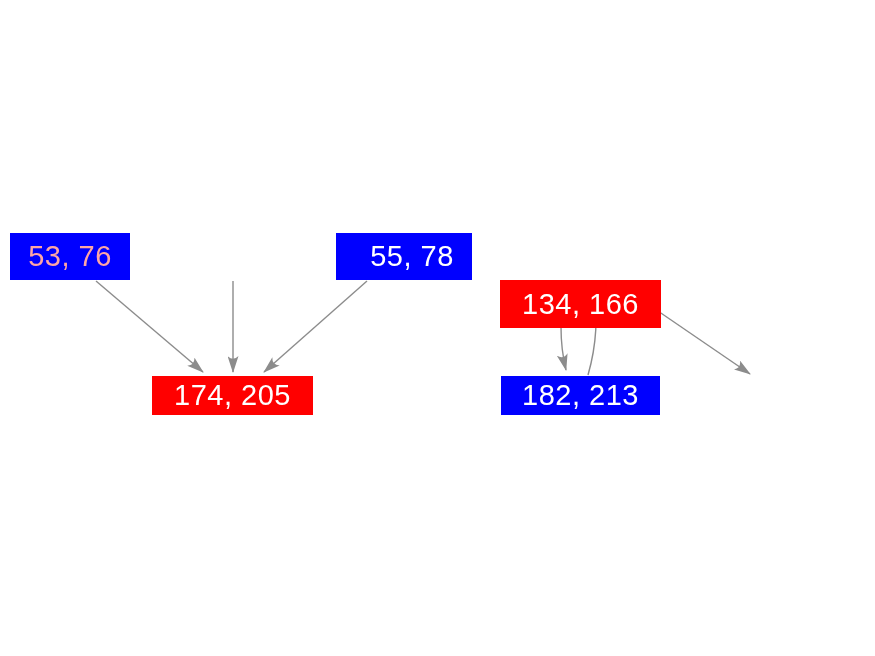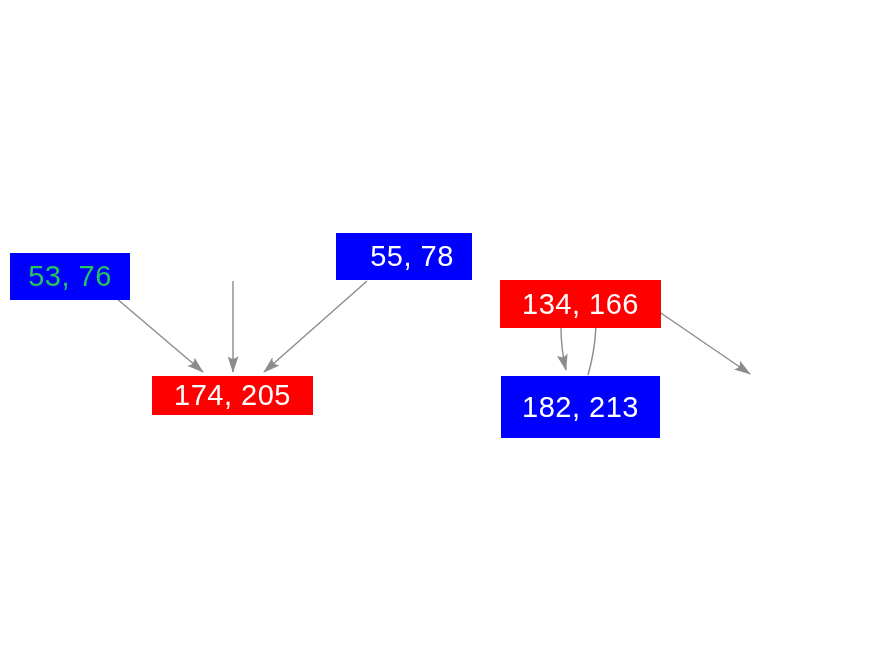--- a/index.html
+++ b/index.html
@@ -47,19 +47,19 @@
       </marker>
     </defs>
   <path d="M 96,281 L 203,372" fill="none" stroke="#8c8c8c" stroke-width="1.4" marker-end="url(#arrowhead)"></path>
       <path d="M 233,281 L 233,372" fill="none" stroke="#8c8c8c" stroke-width="1.4" marker-end="url(#arrowhead)"></path>
       <path d="M 367,281 L 264,372" fill="none" stroke="#8c8c8c" stroke-width="1.4" marker-end="url(#arrowhead)"></path>
       <path d="M 566,281 Q 556,329 566,370" fill="none" stroke="#8c8c8c" stroke-width="1.4" marker-end="url(#arrowhead)"></path>
       <path d="M 588,375 Q 601,330 593,284" fill="none" stroke="#8c8c8c" stroke-width="1.4" marker-end="url(#arrowhead)"></path>
       <path d="M 617,283 L 750,374" fill="none" stroke="#8c8c8c" stroke-width="1.4" marker-end="url(#arrowhead)"></path>
     </svg>
   <div id="node-layer">
-      <div class="node" style="left: 10px; top: 233px; width: 120px; height: 47px; background: rgb(0, 0, 255); color: #22c55e; margin-top: 20px;">53, 76</div>
+      <div class="node" style="left: 10px; top: 233px; width: 120px; height: 47px; background: rgb(0, 0, 255); color: #fca5a5;">53, 76</div>
       <div class="node" style="left: 336px; top: 233px; width: 120px; height: 47px; background: rgb(0, 0, 255); color: rgb(255, 255, 255); padding-left: 16px;">55, 78</div>
       <div class="node" style="left: 152px; top: 376px; width: 161px; height: 39px; background: rgb(255, 0, 0); color: rgb(255, 255, 255);">174, 205</div>
       <div class="node" style="left: 500px; top: 232px; width: 161px; height: 48px; background: rgb(255, 0, 0); color: rgb(255, 255, 255); margin-top: 48px;">134, 166</div>
-      <div class="node" style="left: 501px; top: 376px; width: 159px; height: 62px; background: rgb(0, 0, 255); color: rgb(255, 255, 255);">182, 213</div>
+      <div class="node" style="left: 501px; top: 376px; width: 159px; height: 39px; background: rgb(0, 0, 255); color: rgb(255, 255, 255);">182, 213</div>
     </div>
 </div>
 
 </body></html>

